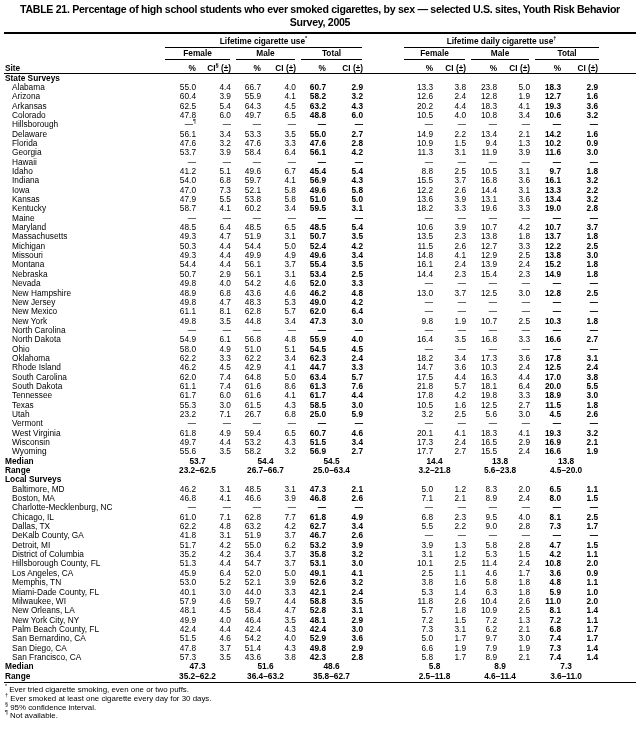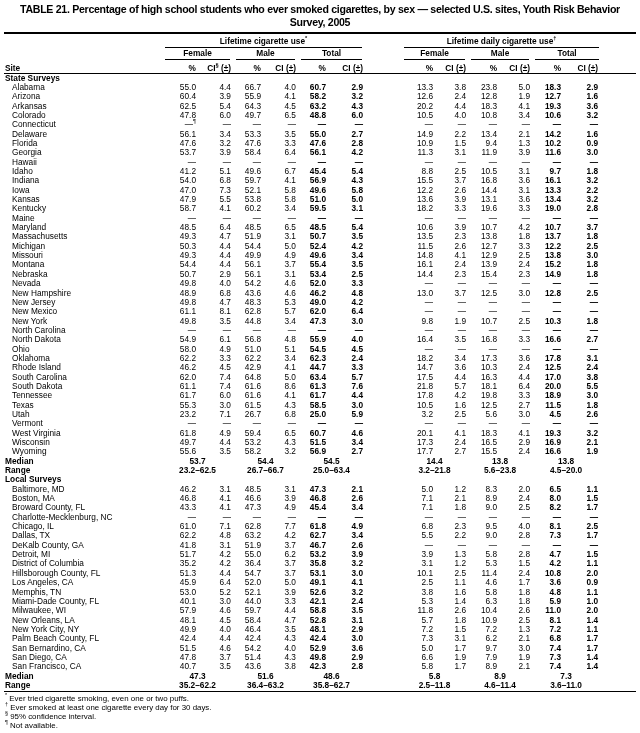--- a/index.html
+++ b/index.html
@@ -171,21 +171,21 @@
           <td class="num tot">6.0</td>
           <td class="gap"></td>
           <td class="num">10.5</td>
           <td class="num">4.0</td>
           <td class="num">10.8</td>
           <td class="num">3.4</td>
           <td class="num tot">10.6</td>
           <td class="num tot">3.2</td>
         </tr>
         <tr class="data-row">
-          <td class="site">Connecticut</td>
+          <td class="site">Hillsborough</td>
           <td class="num">—<sup>¶</sup></td>
           <td class="num">—</td>
           <td class="num">—</td>
           <td class="num">—</td>
           <td class="num tot">—</td>
           <td class="num tot">—</td>
           <td class="gap"></td>
           <td class="num">—</td>
           <td class="num">—</td>
           <td class="num">—</td>
@@ -802,36 +802,20 @@
           <td class="num tot">2.6</td>
           <td class="gap"></td>
           <td class="num">7.1</td>
           <td class="num">2.1</td>
           <td class="num">8.9</td>
           <td class="num">2.4</td>
           <td class="num tot">8.0</td>
           <td class="num tot">1.5</td>
         </tr>
         <tr class="data-row">
-          <td class="site">Broward County, FL</td>
-          <td class="num">43.3</td>
-          <td class="num">4.1</td>
-          <td class="num">47.3</td>
-          <td class="num">4.9</td>
-          <td class="num tot">45.4</td>
-          <td class="num tot">3.4</td>
-          <td class="gap"></td>
-          <td class="num">7.1</td>
-          <td class="num">1.8</td>
-          <td class="num">9.0</td>
-          <td class="num">2.5</td>
-          <td class="num tot">8.2</td>
-          <td class="num tot">1.7</td>
-        </tr>
-        <tr class="data-row">
           <td class="site">Charlotte-Mecklenburg, NC</td>
           <td class="num">—</td>
           <td class="num">—</td>
           <td class="num">—</td>
           <td class="num">—</td>
           <td class="num tot">—</td>
           <td class="num tot">—</td>
           <td class="gap"></td>
           <td class="num">—</td>
           <td class="num">—</td>
@@ -1075,21 +1059,21 @@
           <td class="gap"></td>
           <td class="num">6.6</td>
           <td class="num">1.9</td>
           <td class="num">7.9</td>
           <td class="num">1.9</td>
           <td class="num tot">7.3</td>
           <td class="num tot">1.4</td>
         </tr>
         <tr class="data-row">
           <td class="site">San Francisco, CA</td>
-          <td class="num">40.7</td>
+          <td class="num">57.3</td>
           <td class="num">3.5</td>
           <td class="num">43.6</td>
           <td class="num">3.8</td>
           <td class="num tot">42.3</td>
           <td class="num tot">2.8</td>
           <td class="gap"></td>
           <td class="num">5.8</td>
           <td class="num">1.7</td>
           <td class="num">8.9</td>
           <td class="num">2.1</td>

